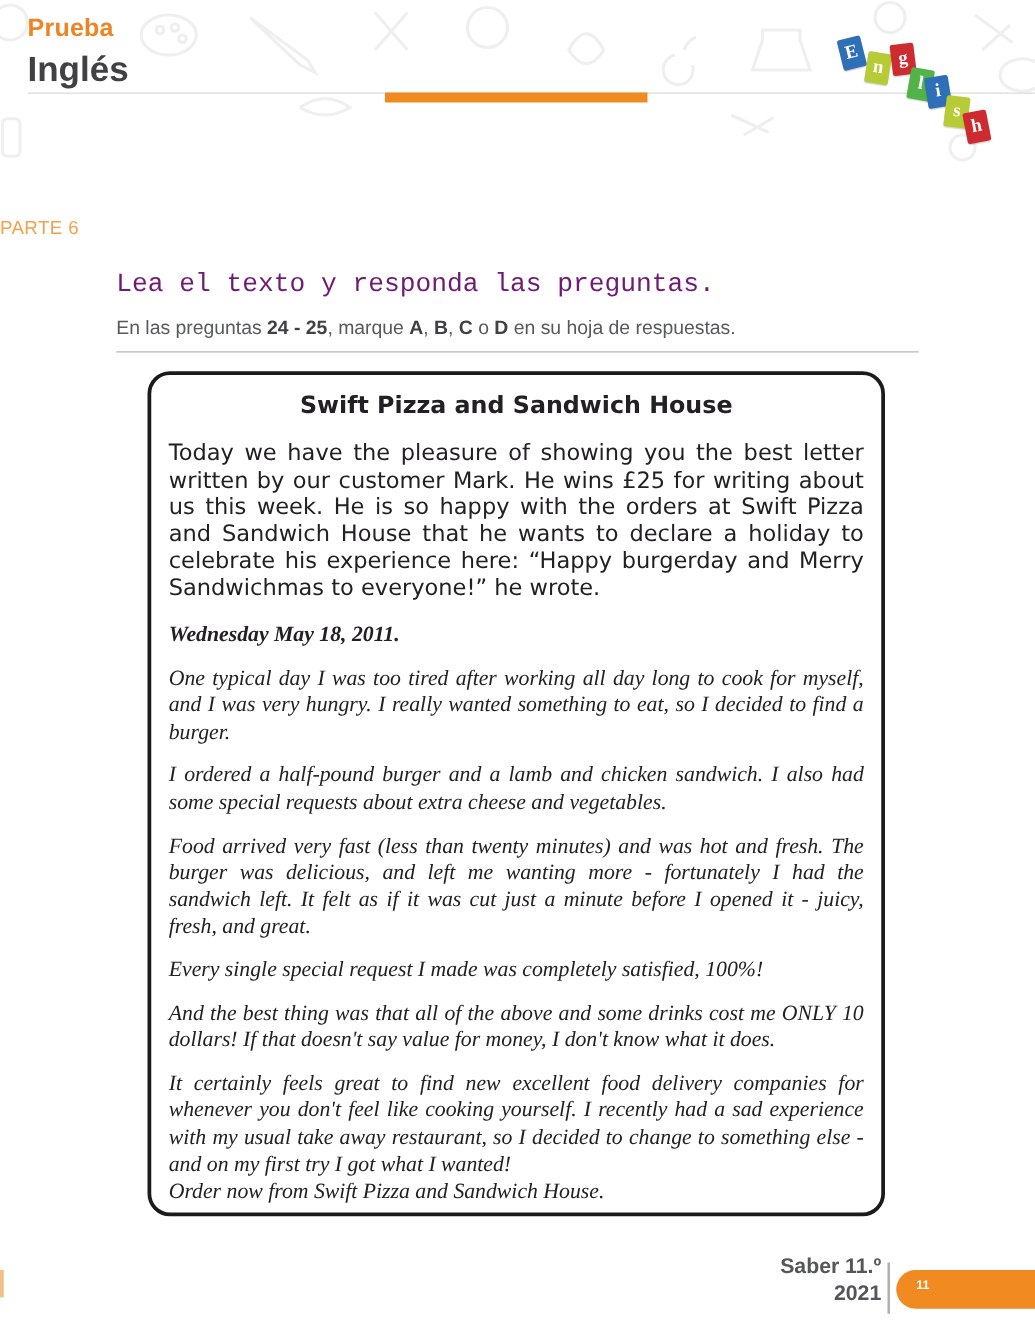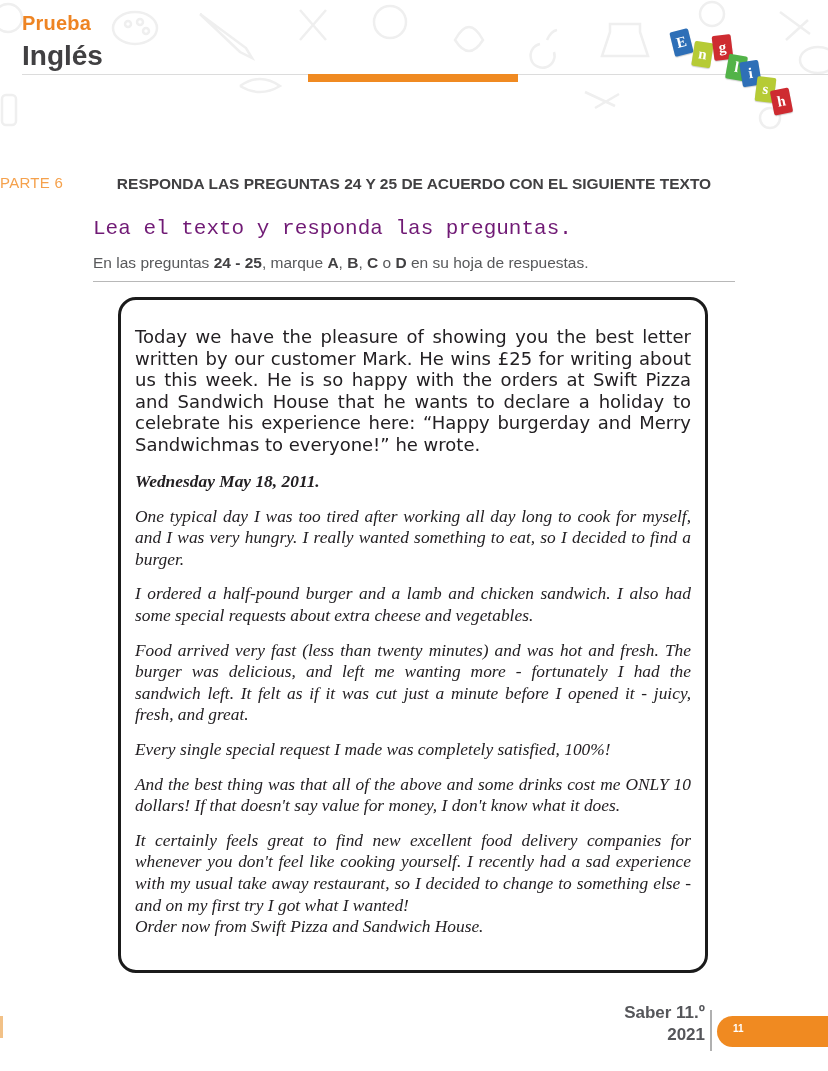--- a/index.html
+++ b/index.html
@@ -112,26 +112,26 @@
       <span class="tile t5" style="background: rgb(182, 203, 53);">
           <span>s</span>
         </span>
       <span class="tile t6" style="background: rgb(206, 43, 49);">
           <span>h</span>
         </span>
     </div>
   </div>
 
   <div class="part-label" style="color: rgb(245, 161, 76);">PARTE 6</div>
-  <div class="section-heading">RESPONDA LAS PREGUNTAS 24 Y 25 DE ACUERDO CON EL SIGUIENTE TEXTO</div>
   <div class="instr-1">Lea el texto y responda las preguntas.</div>
   <div class="instr-2"><span>En las preguntas </span><span class="b">24 - 25</span><span>, marque </span><span class="b">A</span><span>, </span><span class="b">B</span><span>, </span><span class="b">C</span><span> o </span><span class="b">D</span><span> en su hoja de respuestas.</span></div>
   <div class="instr-divider"></div>
 
   <div class="reading-box">
+    <div class="box-title">Swift Pizza and Sandwich House</div>
     <div class="intro">Today we have the pleasure of showing you the best letter written by our customer Mark. He wins £25 for writing about us this week. He is so happy with the orders at Swift Pizza and Sandwich House that he wants to declare a holiday to celebrate his experience here: “Happy burgerday and Merry Sandwichmas to everyone!” he wrote.</div>
     <div class="letter letter-date">Wednesday May 18, 2011.</div>
     <div class="letter lp">One typical day I was too tired after working all day long to cook for myself, and I was very hungry. I really wanted something to eat, so I decided to find  a burger.</div>
     <div class="letter lp">I ordered a half-pound burger and a lamb and chicken sandwich. I also had some special requests about extra cheese and vegetables.</div>
     <div class="letter lp">Food arrived very fast (less than twenty minutes) and was hot and fresh. The burger was delicious, and left me wanting more - fortunately I had the sandwich left. It felt as if it was cut just a minute before I opened it - juicy, fresh, and great.</div>
     <div class="letter lp">Every single special request I made was completely satisfied, 100%!</div>
     <div class="letter lp">And the best thing was that all of the above and some drinks cost me ONLY 10 dollars! If that doesn't say value for money, I don't know what it does.</div>
     <div class="letter lp prewrap">It certainly feels great to find new excellent food delivery companies for whenever you don't feel like cooking yourself. I recently had a sad experience with my usual take away restaurant, so I decided to change to something else - and on my first try I got what I wanted!
 Order now from Swift Pizza and Sandwich House.</div>
   </div>

